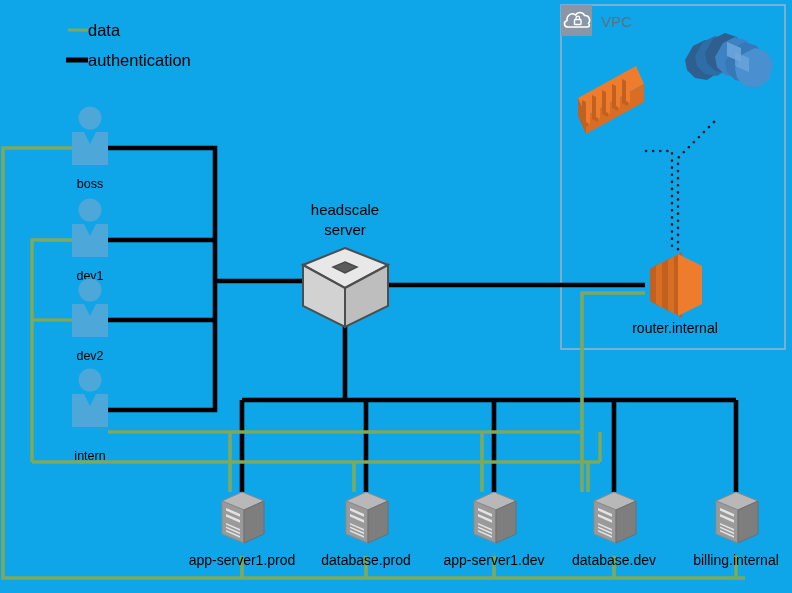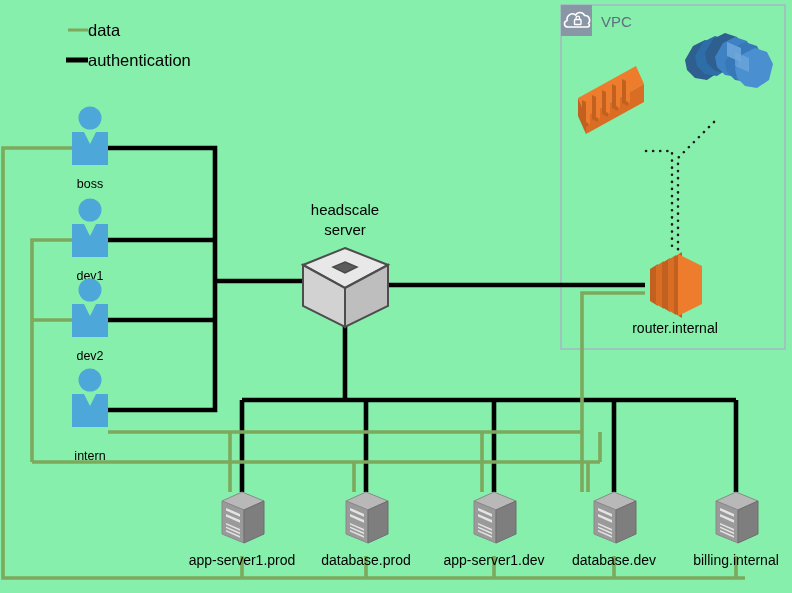--- a/index.html
+++ b/index.html
@@ -7,21 +7,21 @@
     padding: 0;
     background: #ffffff;
   }
   body {
     font-family: "Liberation Sans", sans-serif;
   }
   #canvas {
     position: relative;
     width: 792px;
     height: 593px;
-    background: #86efac;
+    background: #0ea5e9;
     overflow: hidden;
   }
   #diagram-svg {
     position: absolute;
     left: 0;
     top: 0;
     width: 792px;
     height: 593px;
   }
   .node-label {

